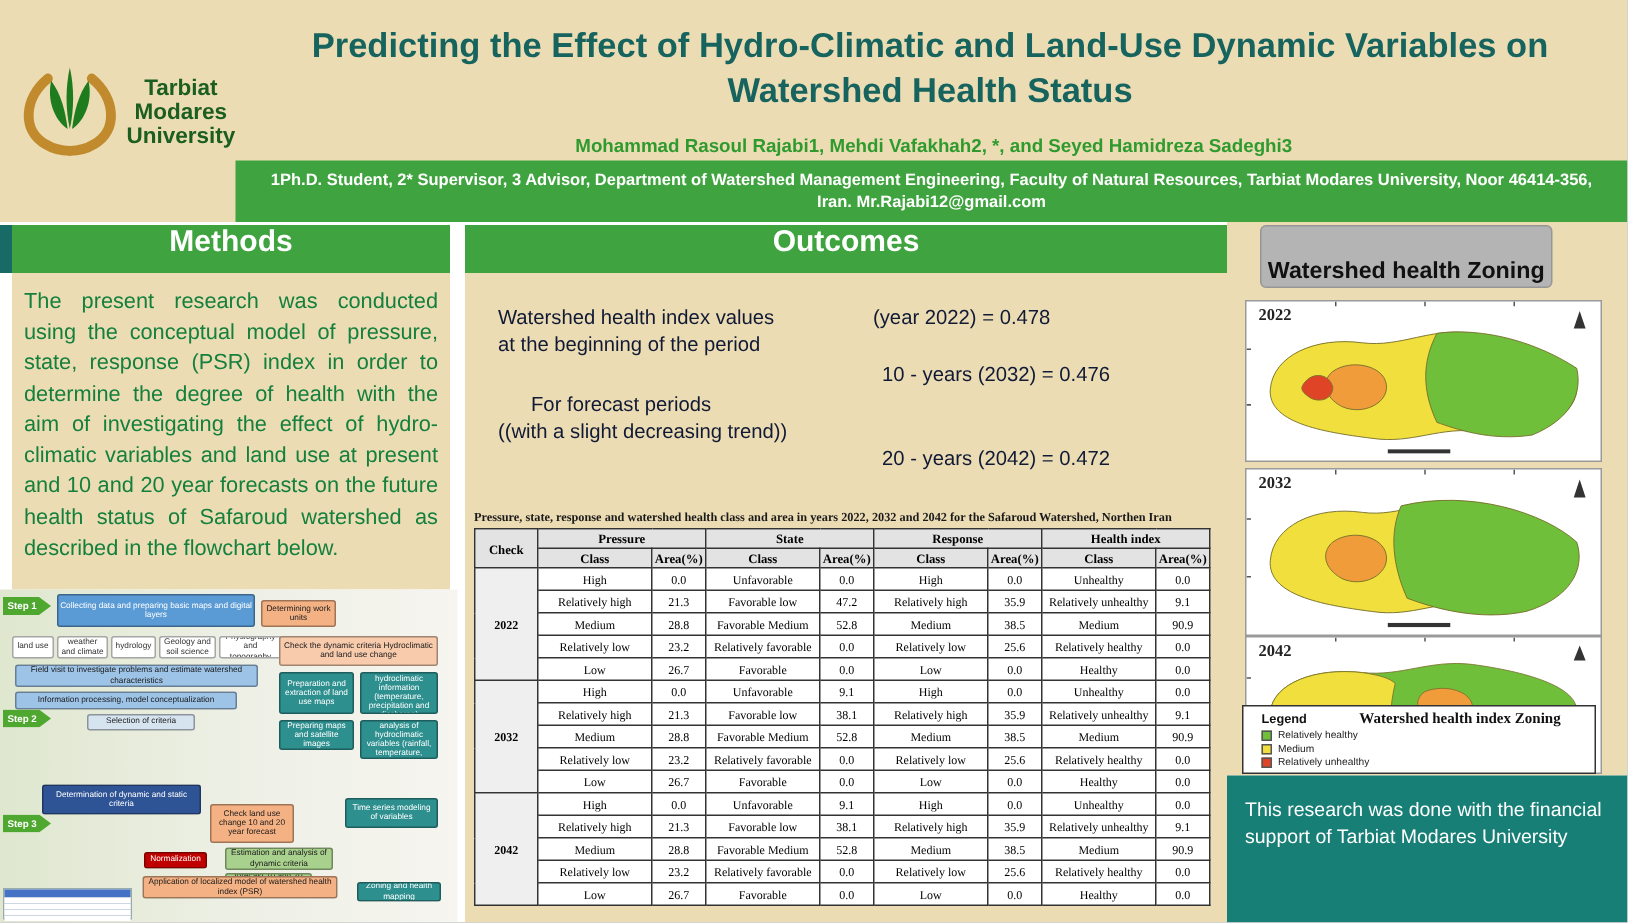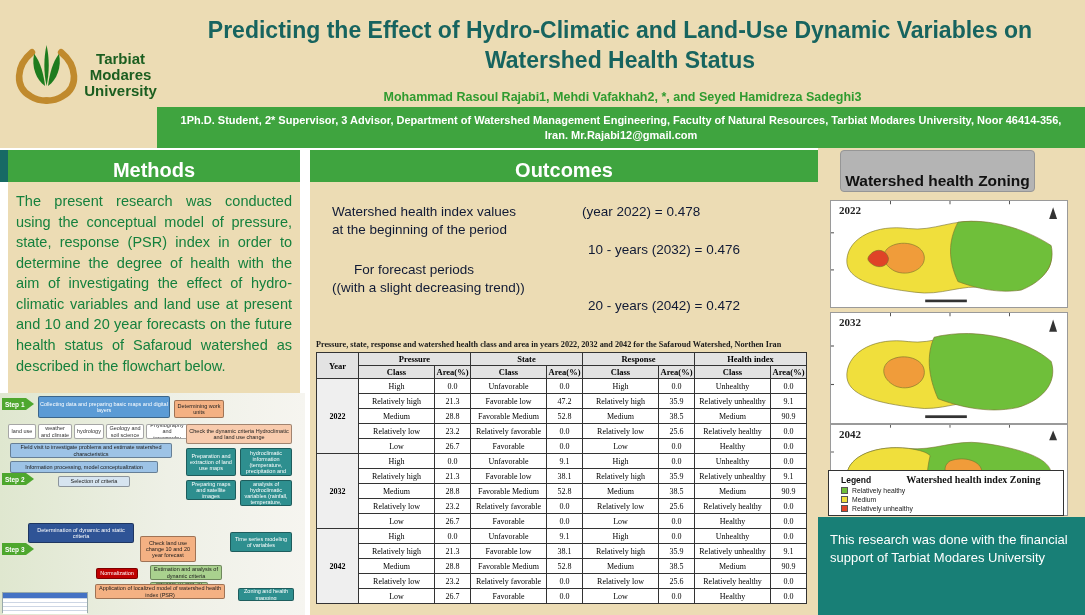--- a/index.html
+++ b/index.html
@@ -8,21 +8,21 @@
   .abs { position:absolute; }
 
   .header-bg { left:0; top:0; width:1085px; height:148px; background:#ecdcb4; }
   .logo-wrap { left:10px; top:4px; width:148px; height:142px; display:flex; align-items:center; }
   .uni-name { color:#1b5e20; font-weight:bold; font-size:15px; line-height:1.05; text-align:center; }
   .title { left:160px; top:16px; width:920px; color:#17645f; font-weight:bold; font-size:23px; line-height:1.3; text-align:center; }
   .authors { left:160px; top:90px; width:925px; color:#2f9b2f; font-weight:bold; font-size:12.5px; text-align:center; }
   .affil-bar { left:157px; top:107px; width:928px; height:41px; background:#3fa43f; color:#fff; font-weight:bold; font-size:11px; line-height:1.35; text-align:center; display:flex; align-items:center; justify-content:center; padding:0 14px; }
 
   .left-accent { left:0; top:150px; width:8px; height:32px; background:#176a65; }
-  .section-bar { background:#3fa43f; color:#fff; font-weight:bold; font-size:20px; display:flex; align-items:flex-end; justify-content:center; }
+  .section-bar { background:#3fa43f; color:#fff; font-weight:bold; font-size:20px; display:flex; align-items:flex-start; justify-content:center; }
   .methods-bar { left:8px; top:150px; width:292px; height:32px; }
   .outcomes-bar { left:310px; top:150px; width:508px; height:32px; }
 
   .methods-body { left:8px; top:182px; width:292px; height:211px; background:#ecdcb4; padding:9px 8px; }
   .methods-text { color:#15803d; font-size:14.5px; line-height:1.42; text-align:justify; font-weight:500; }
 
   .flowchart { left:0; top:393px; width:305px; height:222px; background:linear-gradient(90deg,#dfe7cf 0%,#eef0e6 55%,#f6f5f0 100%); }
   .fbox { position:absolute; display:flex; align-items:center; justify-content:center; text-align:center; font-size:5.5px; line-height:1.1; border:1px solid rgba(0,0,0,.35); border-radius:2px; padding:1px; overflow:hidden; }
   .step-chip { position:absolute; width:32px; height:12px; background:#4ea72e; color:#fff; font-weight:bold; font-size:6.5px; display:flex; align-items:center; padding-left:3px; clip-path:polygon(0 0,75% 0,100% 50%,75% 100%,0 100%); }
   .mini-sheet { position:absolute; left:2px; top:199px; width:86px; height:21px; background:#fff; border:1px solid #9aa; }
@@ -147,21 +147,21 @@
           <col style="width:36px">
         <col style="width:76px">
           <col style="width:36px">
         <col style="width:76px">
           <col style="width:36px">
         <col style="width:76px">
           <col style="width:36px">
       </colgroup>
       <thead>
         <tr>
-            <th rowspan="2">Year</th>
+            <th rowspan="2">Check</th>
             <th colspan="2">Pressure</th>
             <th colspan="2">State</th>
             <th colspan="2">Response</th>
             <th colspan="2">Health index</th>
           </tr>
         <tr>
             <th>Class</th>
             <th>Area(%)</th>
             <th>Class</th>
             <th>Area(%)</th>

